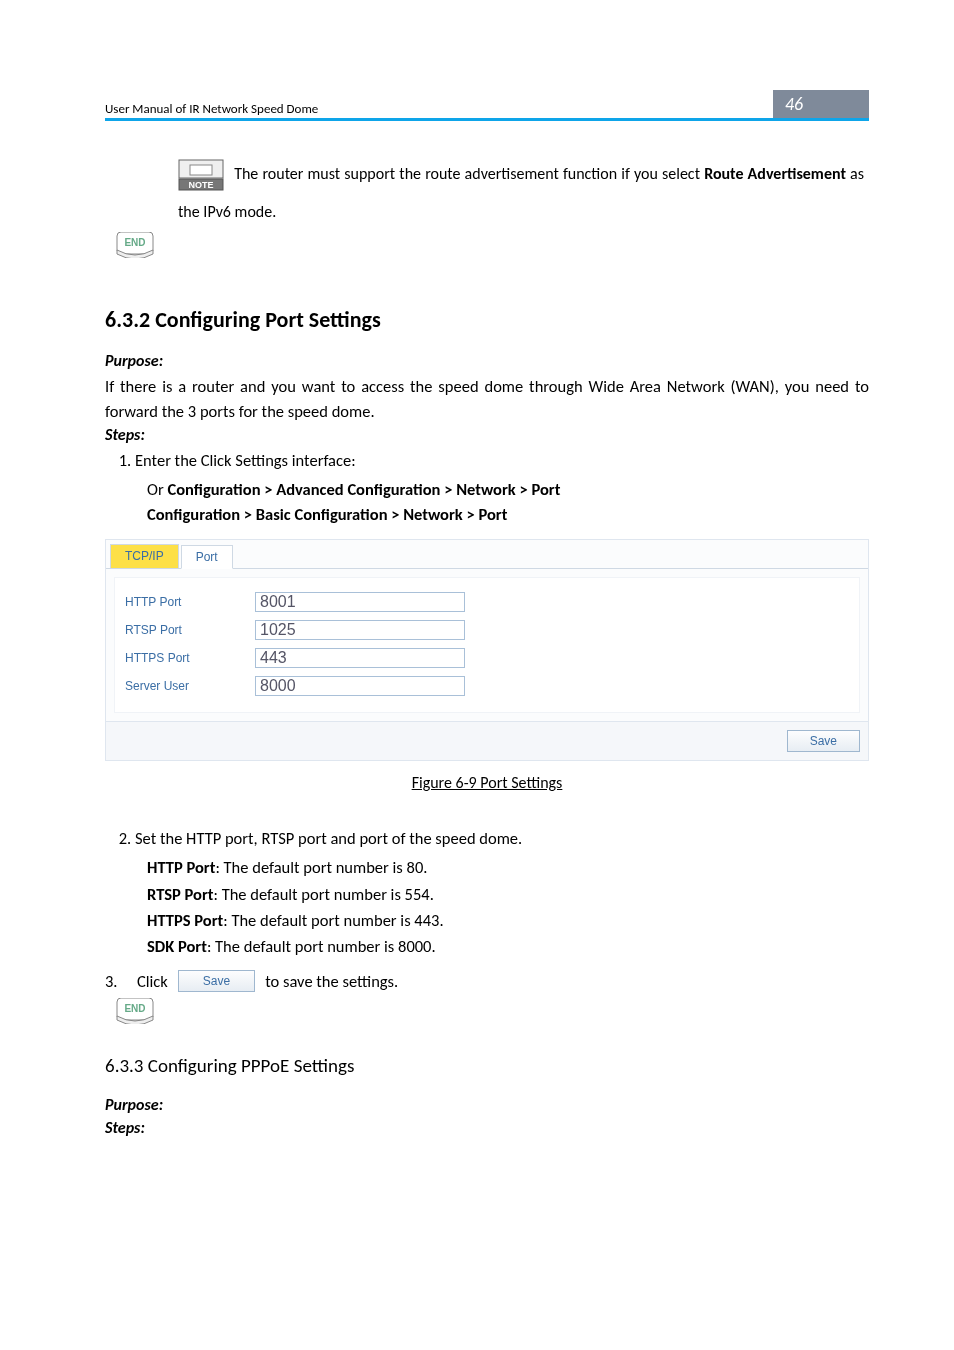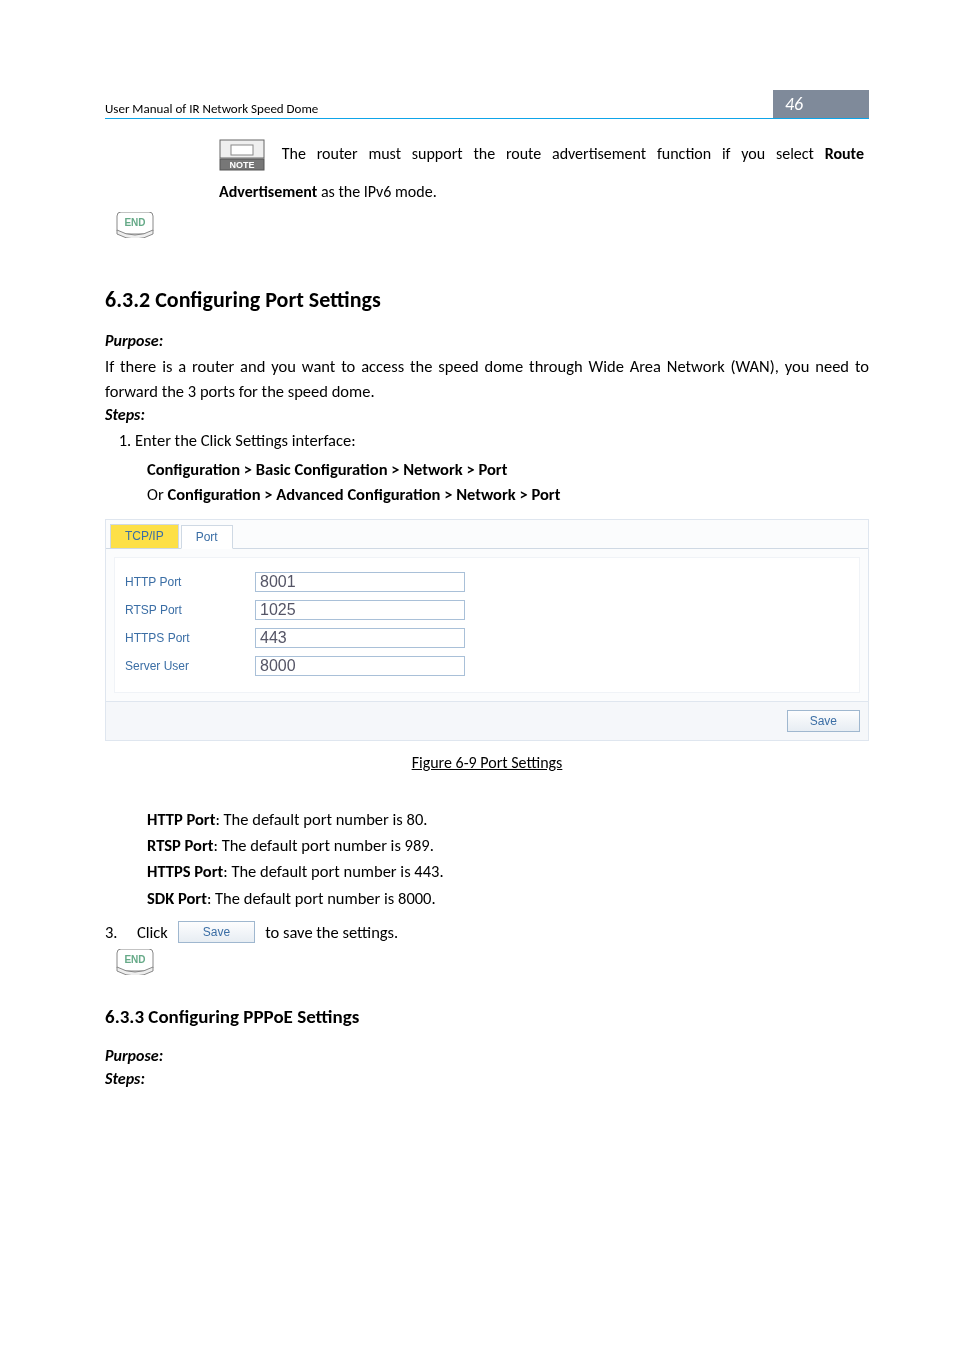--- a/index.html
+++ b/index.html
@@ -9,60 +9,60 @@
     color: #000;
     width: 954px;
   }
   .page {
     padding: 90px 85px 60px 105px;
   }
   .header {
     display: flex;
     align-items: flex-end;
     justify-content: space-between;
-    border-bottom: 1px solid #0ea5e9;
-    margin-bottom: 20px;
+    border-bottom: 3px solid #0ea5e9;
+    margin-bottom: 38px;
   }
   .header-left {
     font-size: 13px;
     color: #000;
     padding-bottom: 2px;
   }
   .header-right {
     width: 76px;
     background: #7f8a9a;
     color: #fff;
     text-align: left;
     font-size: 18px;
     padding: 3px 8px 3px 12px;
     font-style: italic;
   }
   .note-block {
-    margin-left: 114px;
+    margin-left: 73px;
     margin-right: 5px;
     font-size: 16px;
     line-height: 1.65;
     text-align: justify;
   }
   .note-icon {
     display: inline-block;
     vertical-align: -12px;
     margin-right: 6px;
   }
   .end-icon {
     margin: 6px 0 0 10px;
   }
   .h2 {
     font-size: 22px;
     font-weight: bold;
     margin: 44px 0 18px 0;
   }
   .h3 {
     font-size: 19px;
-    font-weight: bold;
+    font-weight: normal;
     margin: 26px 0 18px 0;
   }
   .purpose {
     font-style: italic;
     font-weight: bold;
     font-size: 16px;
     margin: 18px 0 4px 0;
   }
   .bodytext {
     font-size: 16.5px;
@@ -221,24 +221,24 @@
   <div class="purpose">Purpose:</div>
   <p class="bodytext">If there is a router and you want to access the speed dome through Wide Area Network (WAN), you need to forward the 3 ports for the speed dome.</p>
 
   <div class="purpose" style="margin-top:2px;">Steps:</div>
   <div class="steps">
     <ol>
       <li>
         <span>Enter the Click Settings interface:</span>
       </li>
     </ol>
-    <div class="step-sub bold">Configuration &gt; Basic Configuration &gt; Network &gt; Port</div>
     <div class="step-sub">
       <span>Or </span><span class="bold">Configuration &gt; Advanced Configuration &gt; Network &gt; Port</span>
     </div>
+    <div class="step-sub bold">Configuration &gt; Basic Configuration &gt; Network &gt; Port</div>
   </div>
 
   <div class="panel-wrap">
     <div class="tabs">
       <div class="tab">TCP/IP</div>
       <div class="tab active">Port</div>
     </div>
     <div class="panel">
       <div class="row">
         <label>HTTP Port</label>
@@ -257,23 +257,30 @@
         <input type="text" value="8000" style="">
       </div>
     </div>
     <div class="save-row">
       <button class="btn-save">Save</button>
     </div>
   </div>
 
   <div class="figcap">Figure 6-9 Port Settings</div>
 
+  <div class="steps">
+    <ol start="2">
+      <li>
+        <span>Set the HTTP port, RTSP port and port of the speed dome.</span>
+      </li>
+    </ol>
+  </div>
   <div class="bullet-block">
     <div><span class="bold">HTTP Port</span><span>: The default port number is 80.</span></div>
-    <div><span class="bold">RTSP Port</span><span>: The default port number is 989.</span></div>
+    <div><span class="bold">RTSP Port</span><span>: The default port number is 554.</span></div>
     <div><span class="bold">HTTPS Port</span><span>: The default port number is 443.</span></div>
     <div><span class="bold">SDK Port</span><span>: The default port number is 8000.</span></div>
   </div>
 
   <div class="click-row">
     <span class="num">3.</span>
     <span>Click</span>
     <button class="btn-inline">Save</button>
     <span> to save the settings.</span>
   </div>

